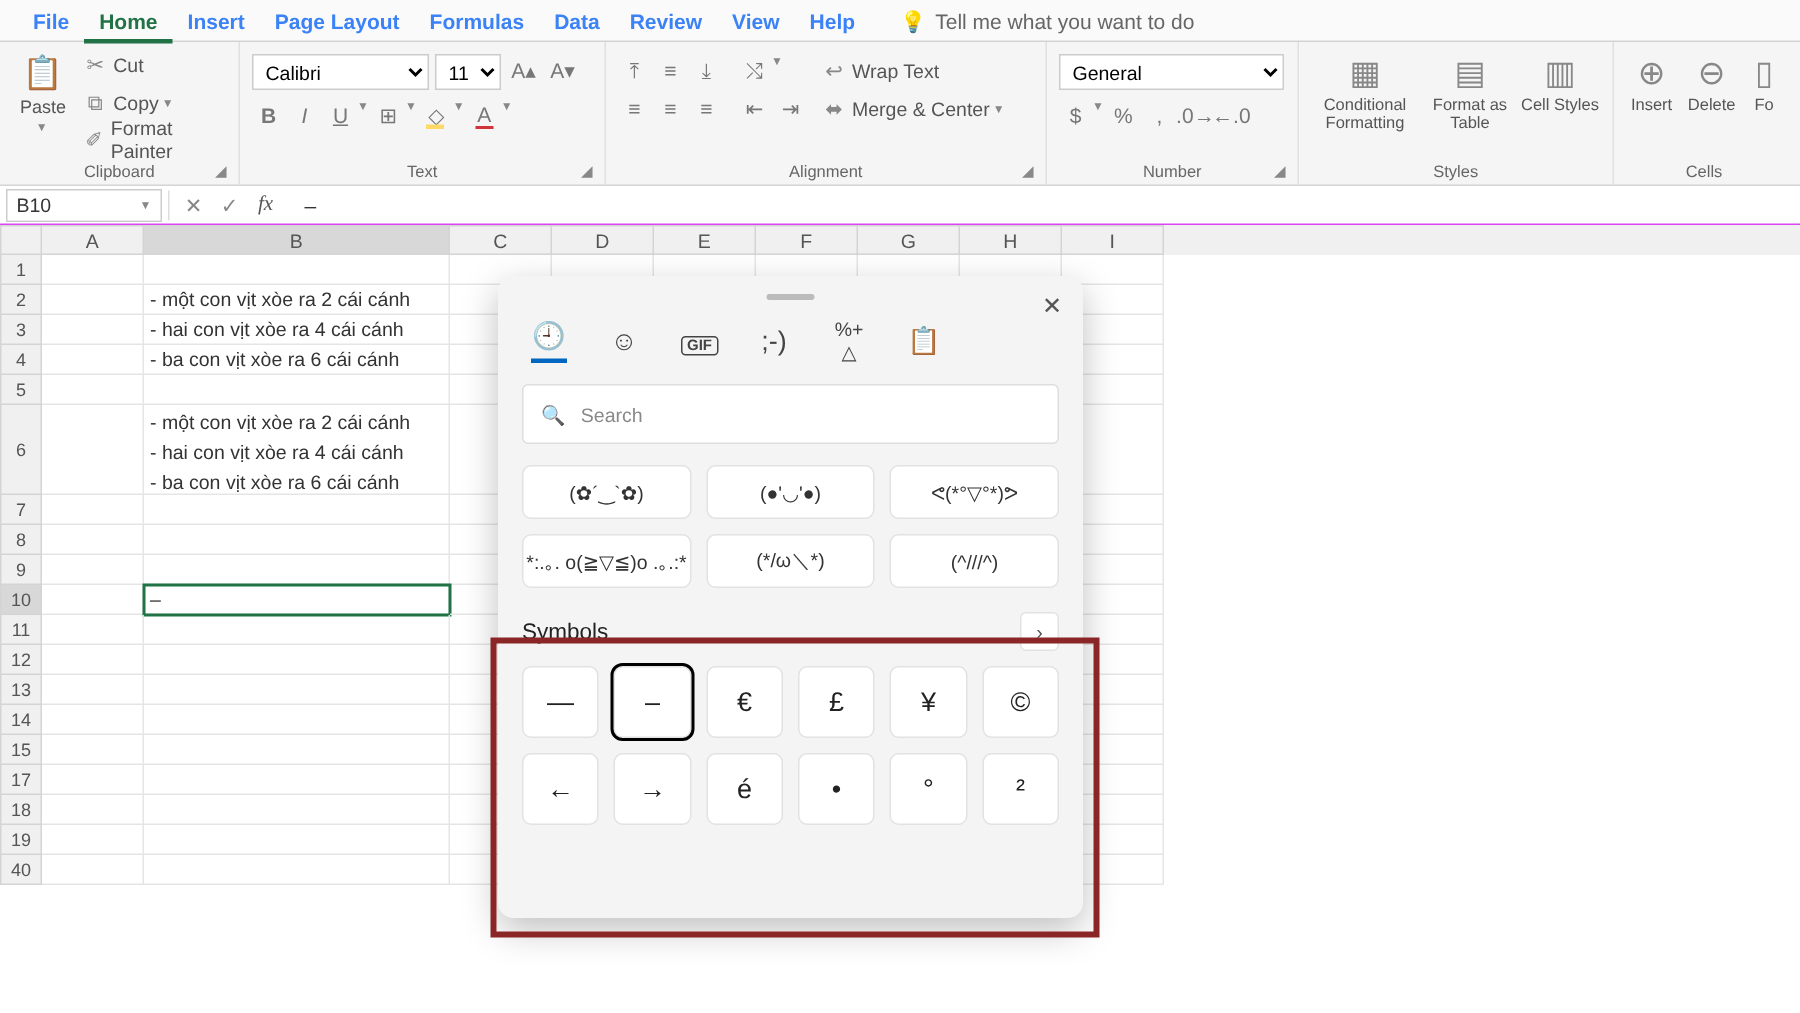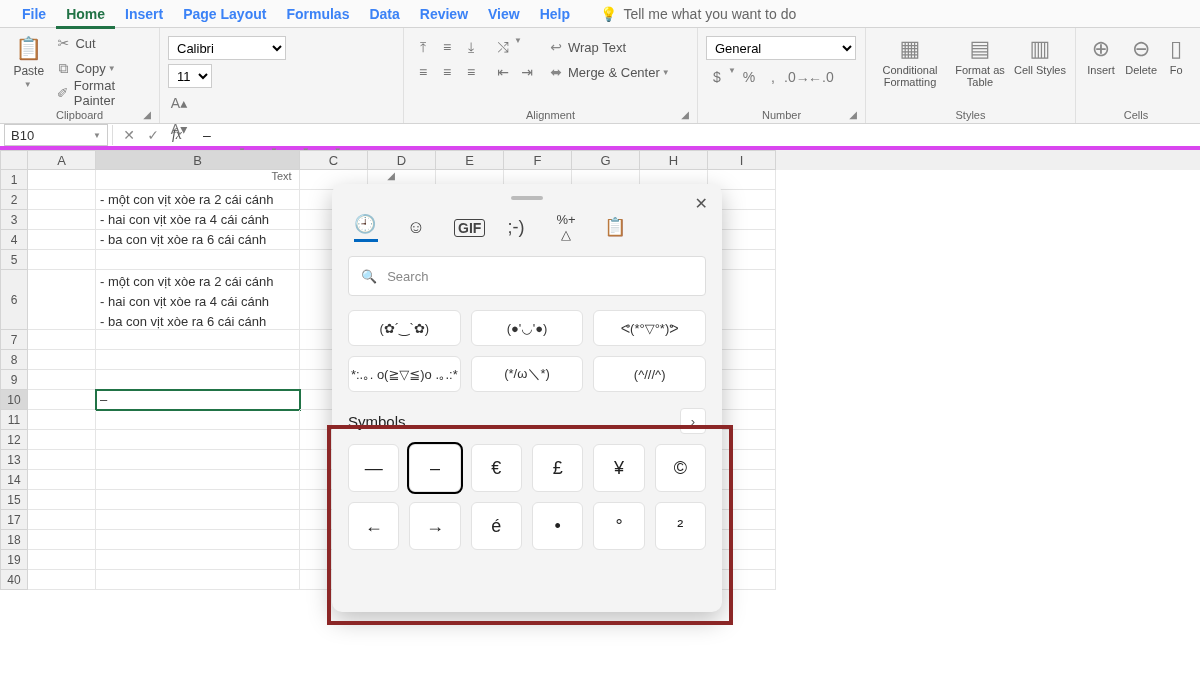--- a/index.html
+++ b/index.html
@@ -18,21 +18,21 @@
 .stack { display: flex; flex-direction: column; gap: 3px; font-size: 13px; color: #555;}
 .stack .row { display: flex; align-items: center; gap: 4px; height: 22px;}
 .small-ic { width: 16px; height: 16px; display: inline-flex; align-items: center; justify-content: center; color: #888; font-size: 14px;}
 select.combo { height: 24px; border: 1px solid #ccc; background: #fff; font-size: 13px; padding: 0 4px;}
 .btnrow { display: flex; gap: 2px; }
 .mini { width: 22px; height: 22px; display: inline-flex; align-items: center; justify-content: center; color: #777; font-size: 14px; border: 1px solid transparent;}
 .drop { font-size: 8px; color: #888; margin-left: -2px;}
 .underline-red { border-bottom: 2px solid #d13438; display: inline-block; width: 12px; text-align: center;}
 .fill-yel { position: relative;}
 .fill-yel::after { content:""; position:absolute; bottom:1px; left:3px; width:12px; height:3px; background:#ffd966;}
-.namebox-row { display:flex; align-items:center; height:26px; border-bottom:4px solid #d946ef; background:#fff;}
+.namebox-row { display:flex; align-items:center; height:26px; border-bottom:1px solid #d946ef; background:#fff;}
 .namebox { width:104px; border:1px solid #ccc; height:22px; margin:2px 4px; padding:0 6px; font-size:13px; display:flex; align-items:center; justify-content:space-between;}
 .fx-btns { display:flex; gap:4px; color:#888; padding:0 6px; align-items:center;}
 .fx-btns span { width:20px; text-align:center; font-size:14px;}
 .fx-label { font-style: italic; font-family: "Times New Roman", serif; font-size: 14px; color:#555;}
 .formula-bar { flex:1; padding:0 10px; font-size:14px;}
 .sheet { position:relative; }
 .col-headers { display:flex; height:20px; background:#f0f0f0;}
 .corner { width:28px; border:1px solid #d4d4d4; background:#f0f0f0;}
 .ch { border:1px solid #d4d4d4; border-left:none; display:flex; align-items:center; justify-content:center; font-size:13px; color:#555; background:#f0f0f0;}
 .chA { width:68px;} .chB { width:204px;} .chC { width:68px;} .chD{width:68px;} .chE,.chF,.chG,.chH,.chI{width:68px;}
@@ -54,21 +54,21 @@
 .panel-search { margin:8px 0 14px 0; background:#fff; border:1px solid #ddd; border-radius:4px; height:40px; display:flex; align-items:center; padding:0 12px; gap:10px; color:#888;}
 .kaomoji-row { display:flex; gap:10px; margin-bottom:10px;}
 .kaomoji { flex:1; background:#fff; border:1px solid #e2e2e2; border-radius:6px; height:36px; display:flex; align-items:center; justify-content:center; font-size:13px; color:#333;}
 .section-head { display:flex; justify-content:space-between; align-items:center; margin:6px 0 10px 0;}
 .section-head .title{ font-size:15px; color:#222;}
 .section-head .more{ width:26px; height:26px; background:#fff; border:1px solid #e2e2e2; border-radius:4px; display:flex; align-items:center; justify-content:center; font-size:13px; color:#555;}
 .sym-grid { display:flex; gap:10px; margin-bottom:10px;}
 .sym { width:52px; height:48px; background:#fff; border:1px solid #e2e2e2; border-radius:6px; display:flex; align-items:center; justify-content:center; font-size:18px; color:#222;}
 .sym.selected { outline:2px solid #000; }
 .highlight-box { position:absolute; left:327px; top:425px; width:406px; height:200px; border:4px solid #8b2626; pointer-events:none;}
-.gif-badge { font-size:14px; border:1.5px solid #444; border-radius:3px; padding:0 3px; font-weight:600;}
+.gif-badge { font-size:10px; border:1.5px solid #444; border-radius:3px; padding:0 3px; font-weight:600;}
 </style>
 </head>
 <body>
 
 <div class="ribbon-tabs">
   <span id="tabs-holder"><span class="tab">File</span><span class="tab active">Home</span><span class="tab">Insert</span><span class="tab">Page Layout</span><span class="tab">Formulas</span><span class="tab">Data</span><span class="tab">Review</span><span class="tab">View</span><span class="tab">Help</span></span>
   <span class="tellme">
     <span>💡</span>
     <span>Tell me what you want to do</span>
   </span>
@@ -97,21 +97,21 @@
             <span class="small-ic">✐</span>
             <span>Format Painter</span>
           </div>
       </div>
     </div>
     <div class="group-label"><span>Clipboard</span><span class="dlaunch">◢</span></div>
   </div>
 
   <div class="group" style="width:244px">
     <div class="group-body" style="flex-direction:column; gap:6px; padding-top:4px;">
-      <div class="row" style="display:flex; gap:4px;flex-direction:column;">
+      <div class="row" style="display:flex; gap:4px;">
         <select class="combo" style="width:118px"><option>Calibri</option></select>
         <select class="combo" style="width:44px"><option>11</option></select>
         <span class="mini">A▴</span>
         <span class="mini">A▾</span>
       </div>
       <div class="btnrow">
         <span class="mini" style="font-weight:bold">B</span>
         <span class="mini" style="font-style:italic">I</span>
         <span class="mini" style="text-decoration:underline">U</span>
           <span class="drop">▼</span>

